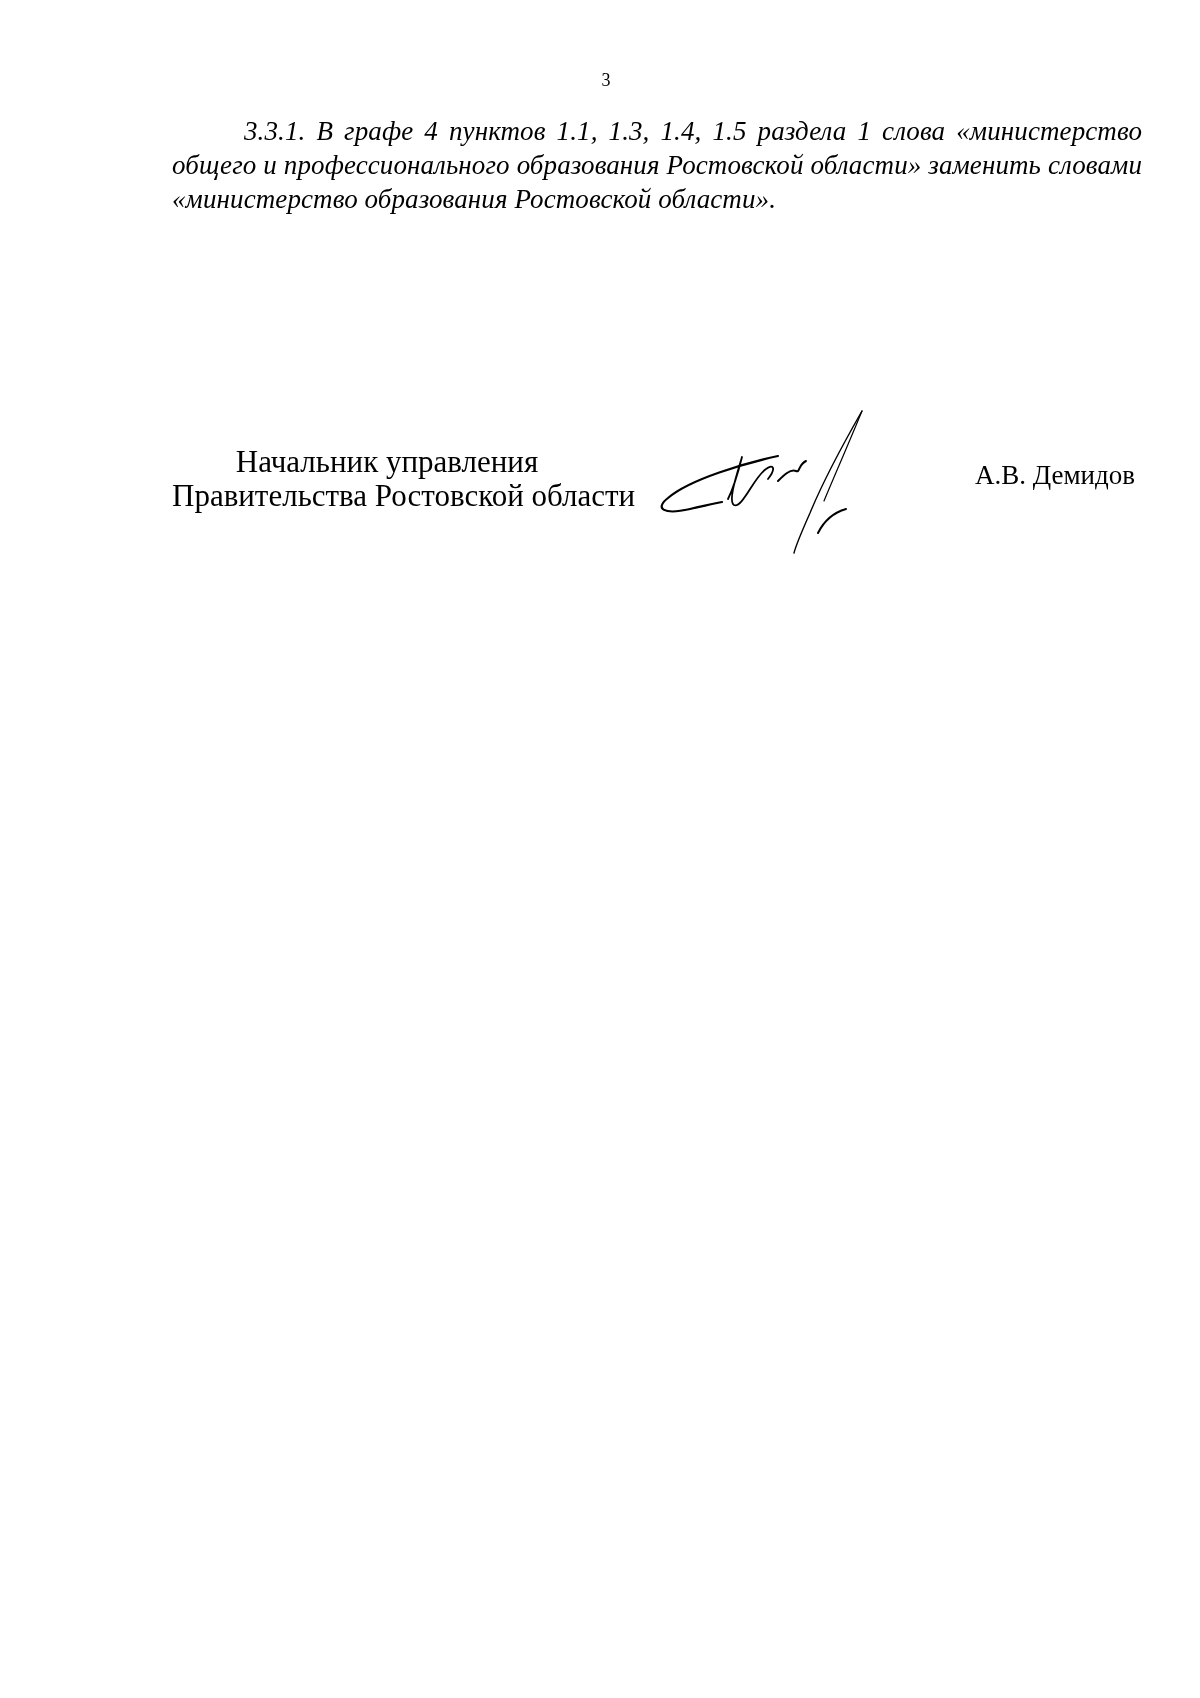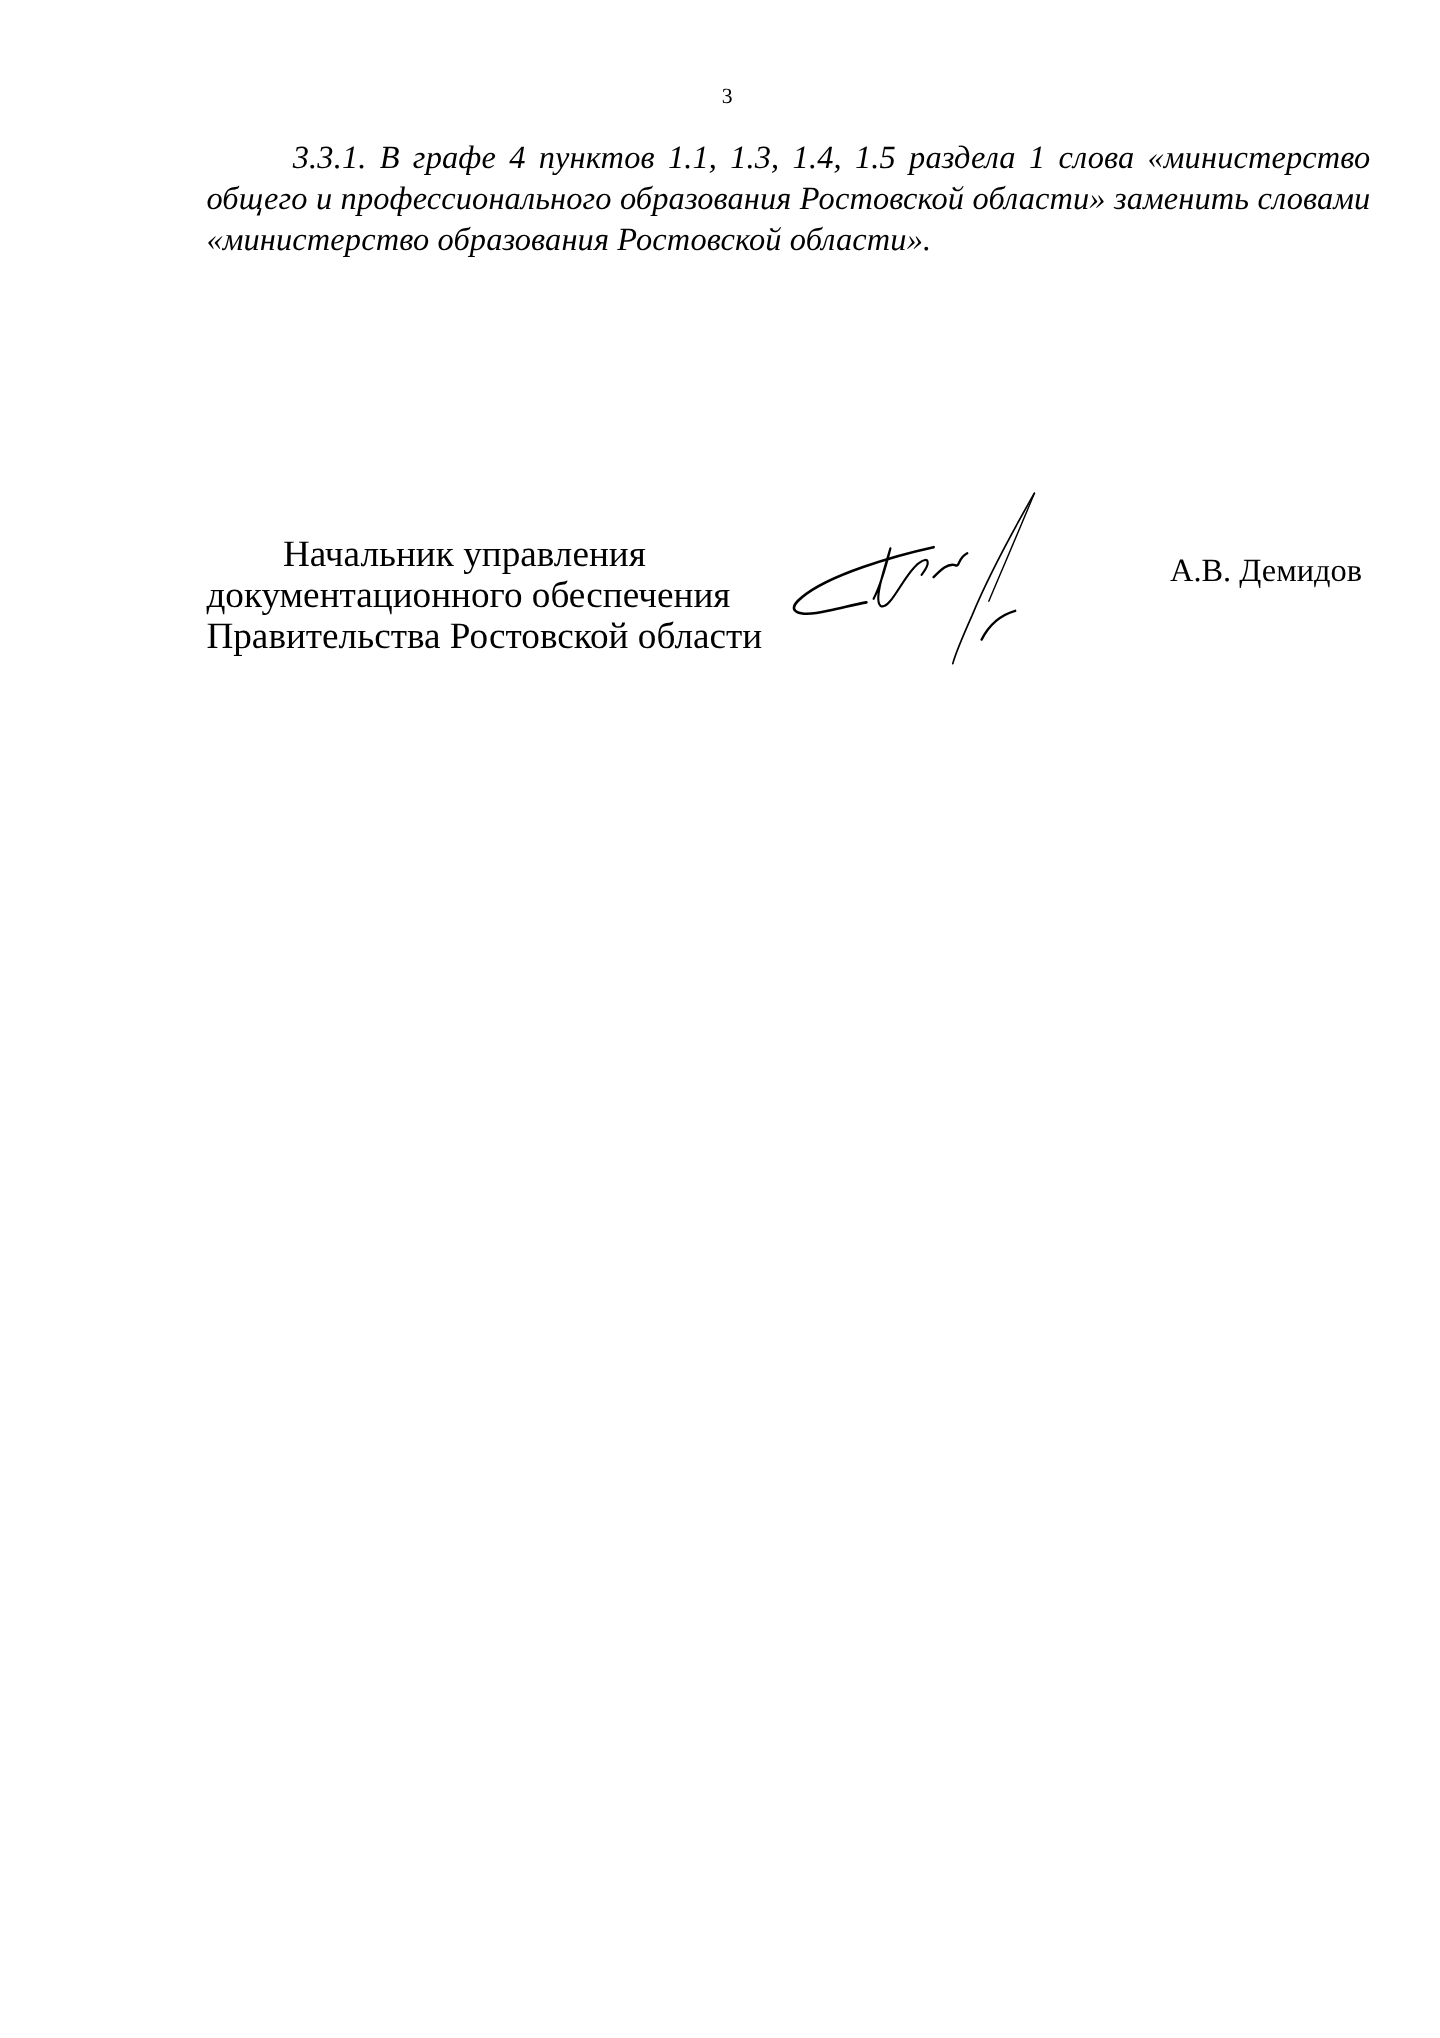--- a/index.html
+++ b/index.html
@@ -18,21 +18,20 @@
 
 <div>
   <div class="page-number">3</div>
 
   <div class="body-text">
     <p class="para">3.3.1. В графе 4 пунктов 1.1, 1.3, 1.4, 1.5 раздела 1 слова «министерство общего и профессионального образования Ростовской области» заменить словами «министерство образования Ростовской области».</p>
   </div>
 
   <div class="sig-block">
     <span class="sig-line">Начальник управления</span>
-    <span class="sig-line">документационного обеспечения</span>
     <span class="sig-line">Правительства Ростовской области</span>
   </div>
 
   <svg class="signature" viewBox="0 0 260 160" xmlns="http://www.w3.org/2000/svg">
     <g fill="none" stroke="#000" stroke-linecap="round" stroke-linejoin="round">
       <path d="M128 51 C 96 58, 40 74, 18 93 C 4 104, 14 110, 40 104 C 58 100, 66 98, 72 97" stroke-width="2.2"></path>
       <path d="M78 94 C 84 82, 90 60, 92 52 M92 52 C 86 72, 78 96, 84 100 C 92 104, 104 72, 116 64 C 124 58, 126 64, 118 74" stroke-width="1.8"></path>
       <path d="M128 76 C 134 70, 140 64, 146 66 C 150 68, 148 60, 156 56" stroke-width="2"></path>
       <path d="M212 6 C 196 34, 174 74, 160 108 C 152 126, 146 140, 144 148" stroke-width="1.4"></path>
       <path d="M212 6 C 198 40, 184 72, 174 96" stroke-width="1.2"></path>

